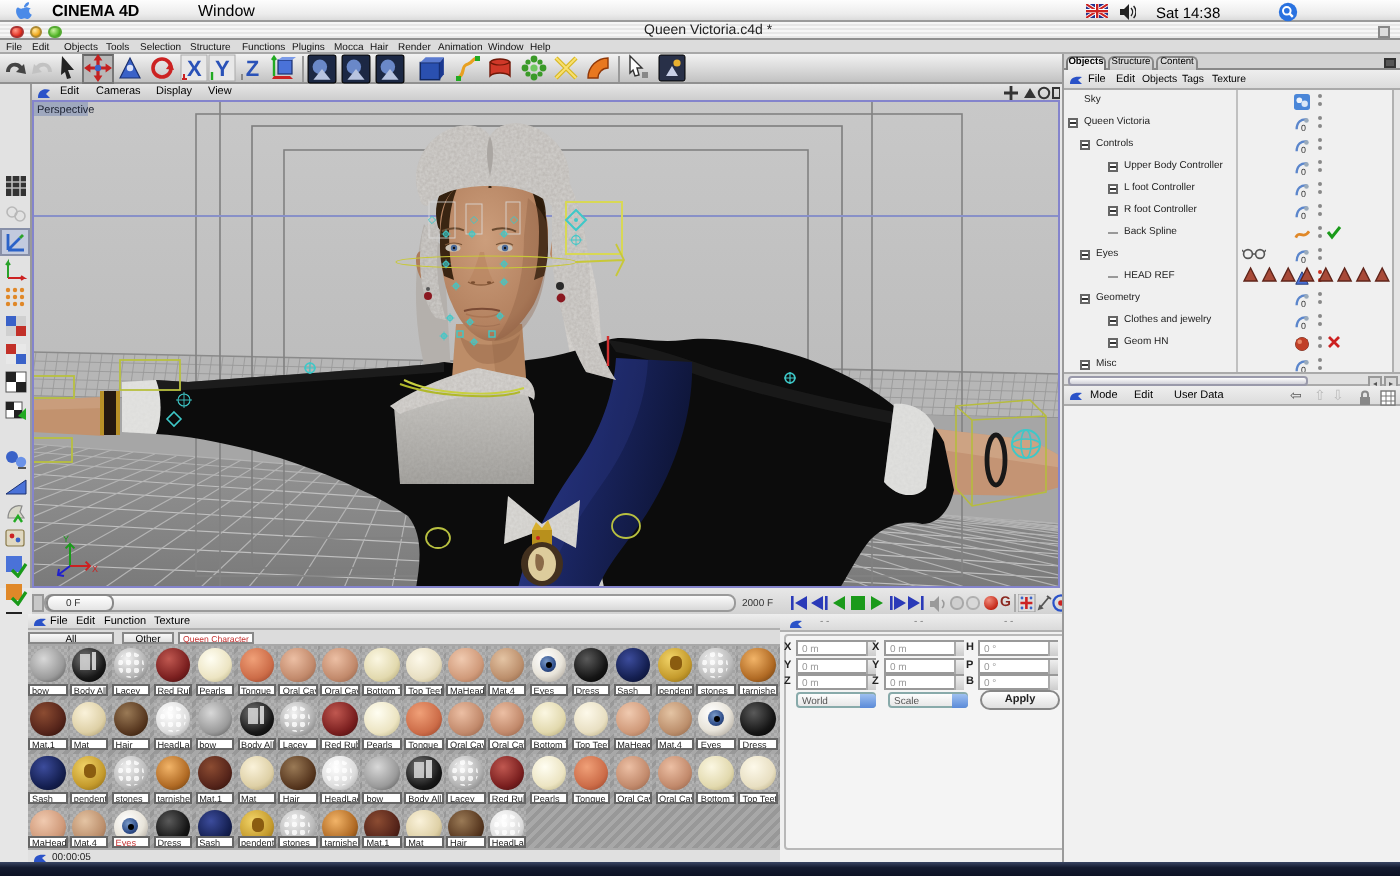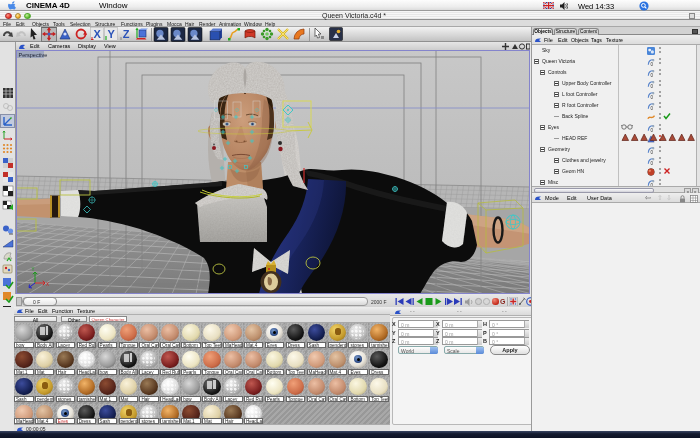--- a/index.html
+++ b/index.html
@@ -21,21 +21,21 @@
  <path d="M0 0L11 7M11 0L0 7" stroke="#c22" stroke-width="1"></path>
  <rect x="4.5" y="0" width="2" height="7" fill="#fff"></rect>
         <rect x="0" y="2.5" width="11" height="2" fill="#fff"></rect>
  <rect x="5" y="0" width="1.2" height="7" fill="#c22"></rect>
         <rect x="0" y="3" width="11" height="1.2" fill="#c22"></rect>
 </svg>
 <svg class="abs" style="left:560px;top:2px" width="8" height="8" viewBox="0 0 8 8">
  <path d="M0 2.5h2L4.5 0v8L2 5.5H0z" fill="#222"></path>
         <path d="M5.5 2a3 3 0 010 4M6.8 1a4.4 4.4 0 010 6" stroke="#222" stroke-width=".7" fill="none"></path>
 </svg>
-<span class="abs" style="left:578px;top:1.5px;font-size:7.5px;color:#000">Wed 14:33</span>
+<span class="abs" style="left:578px;top:1.5px;font-size:7.5px;color:#000">Sat 14:38</span>
 <svg class="abs" style="left:639px;top:1px" width="10" height="10" viewBox="0 0 10 10">
  <circle cx="5" cy="5" r="4.6" fill="#2a72e0"></circle>
         <circle cx="4.4" cy="4.4" r="1.9" fill="none" stroke="#fff" stroke-width="1"></circle>
         <path d="M5.8 5.8L7.4 7.4" stroke="#fff" stroke-width="1.2"></path>
 </svg>
 </div>
 <div class="abs" style="left:0;top:11px;width:700px;height:9px;
 background:repeating-linear-gradient(#f6f6f6 0 1px,#e7e7e7 1px 2px);border-bottom:1px solid #8f8f8f">
 <span class="abs" style="left:5px;top:1.5px;width:6.5px;height:6.5px;border-radius:50%;background:radial-gradient(circle at 35% 30%,#ff9a8a,#e33123 65%,#9a1408);border:.5px solid #a33"></span>
 <span class="abs" style="left:14.5px;top:1.5px;width:6.5px;height:6.5px;border-radius:50%;background:radial-gradient(circle at 35% 30%,#ffe9a0,#f0a81f 65%,#a86a00);border:.5px solid #a83"></span>

